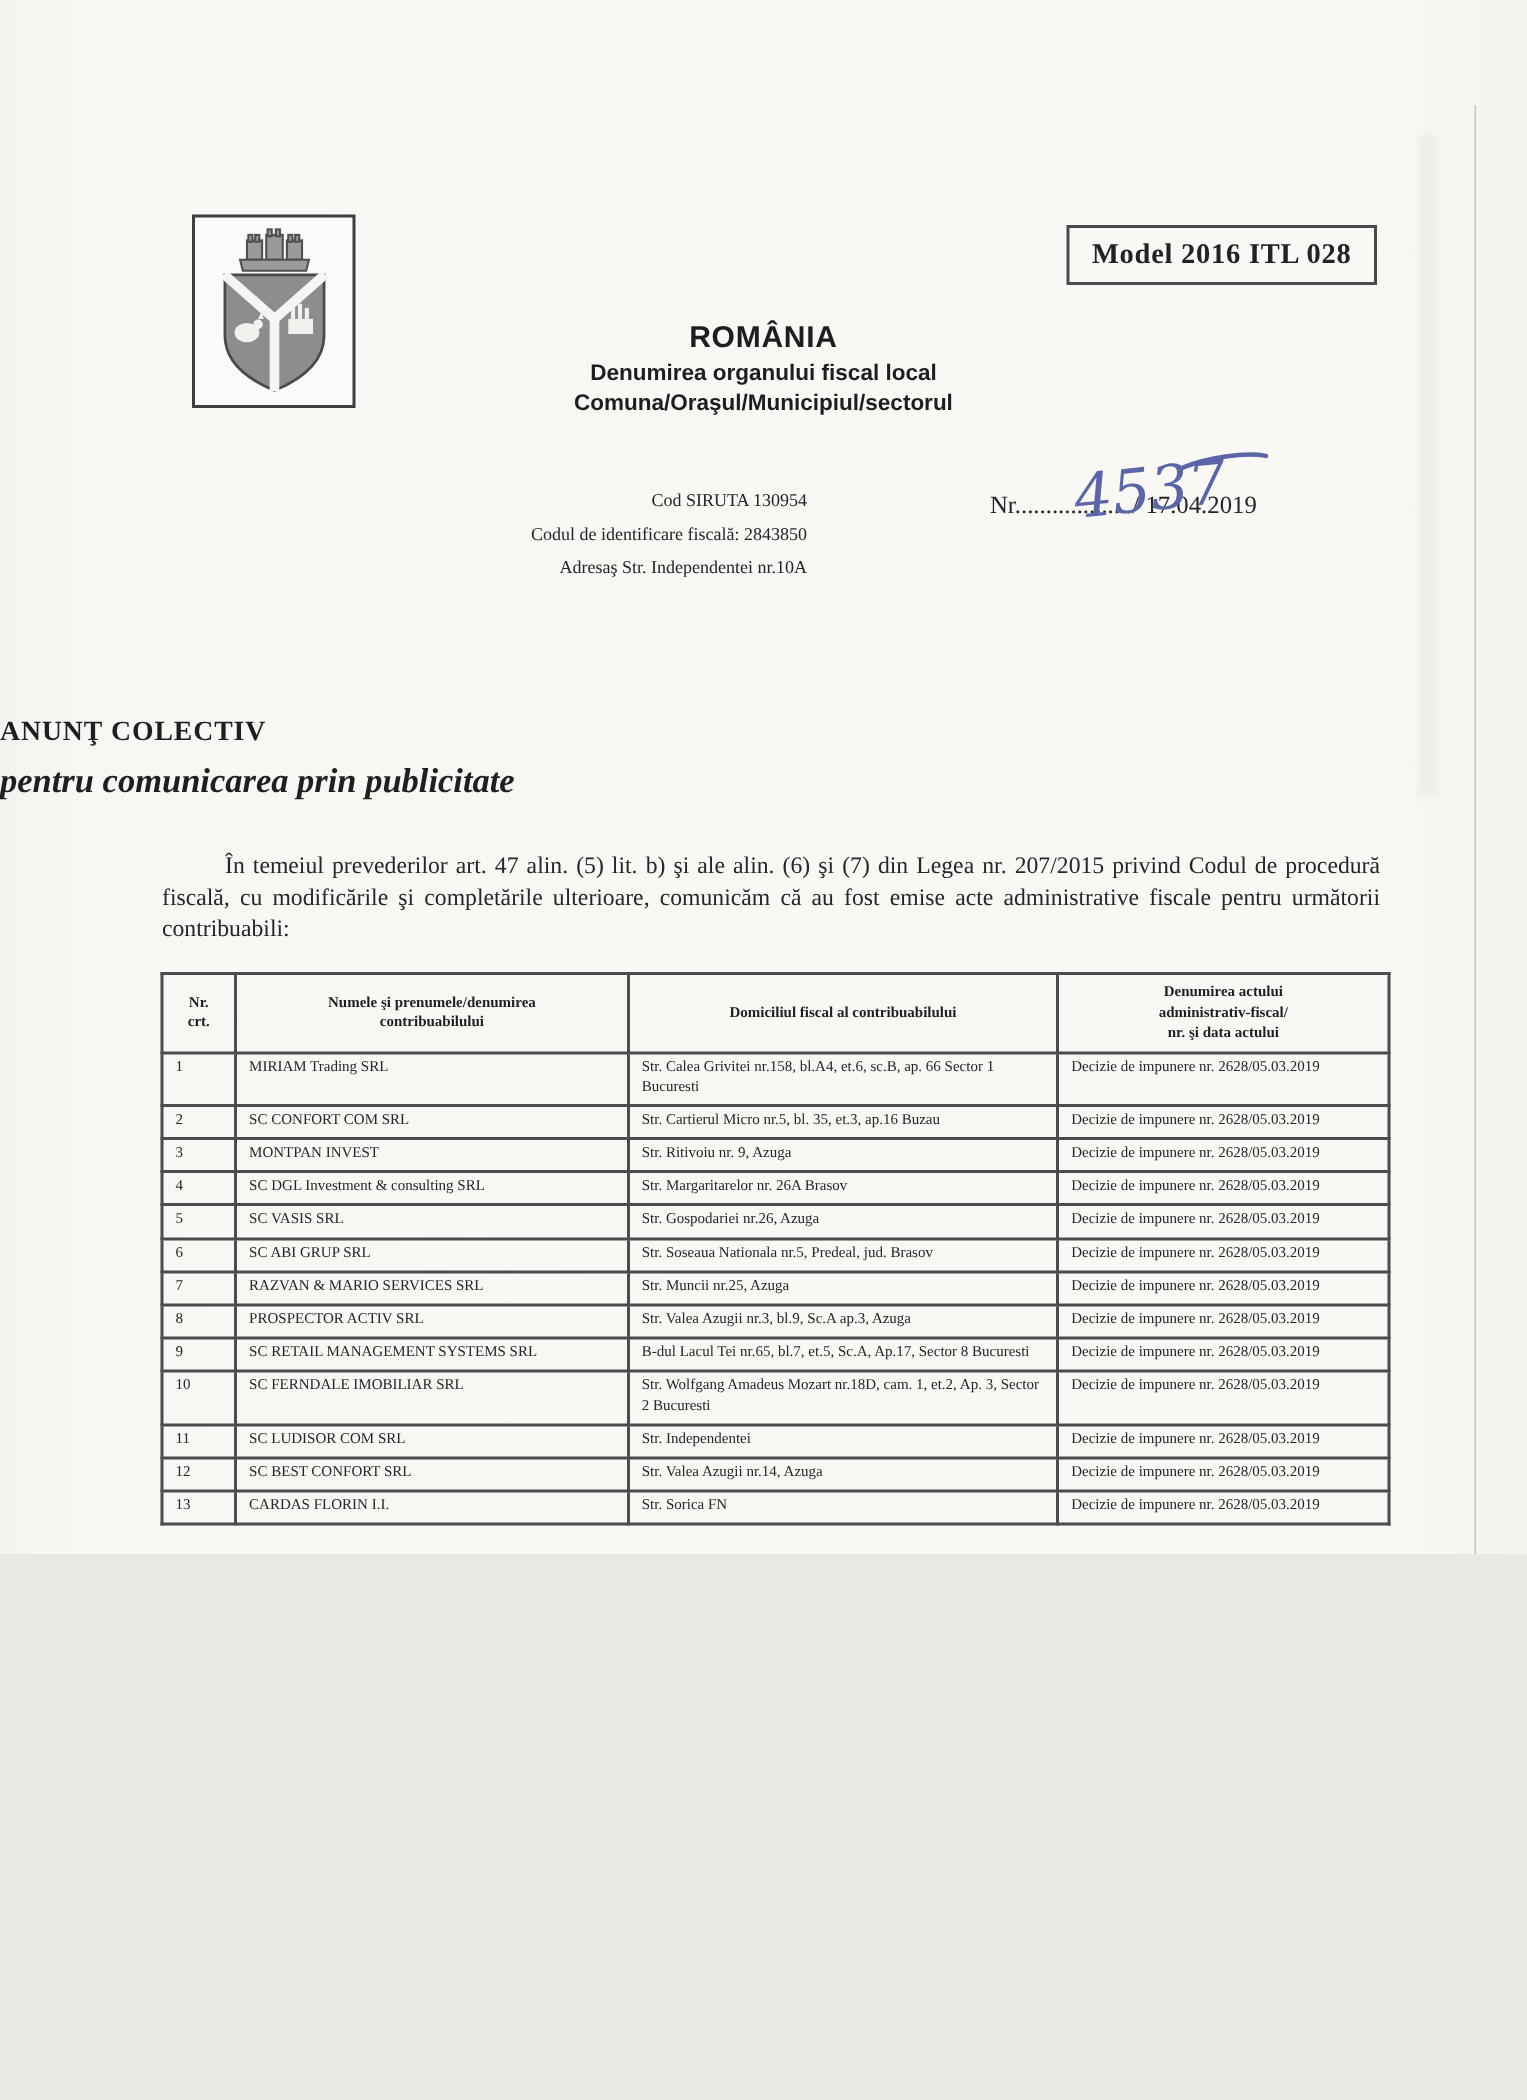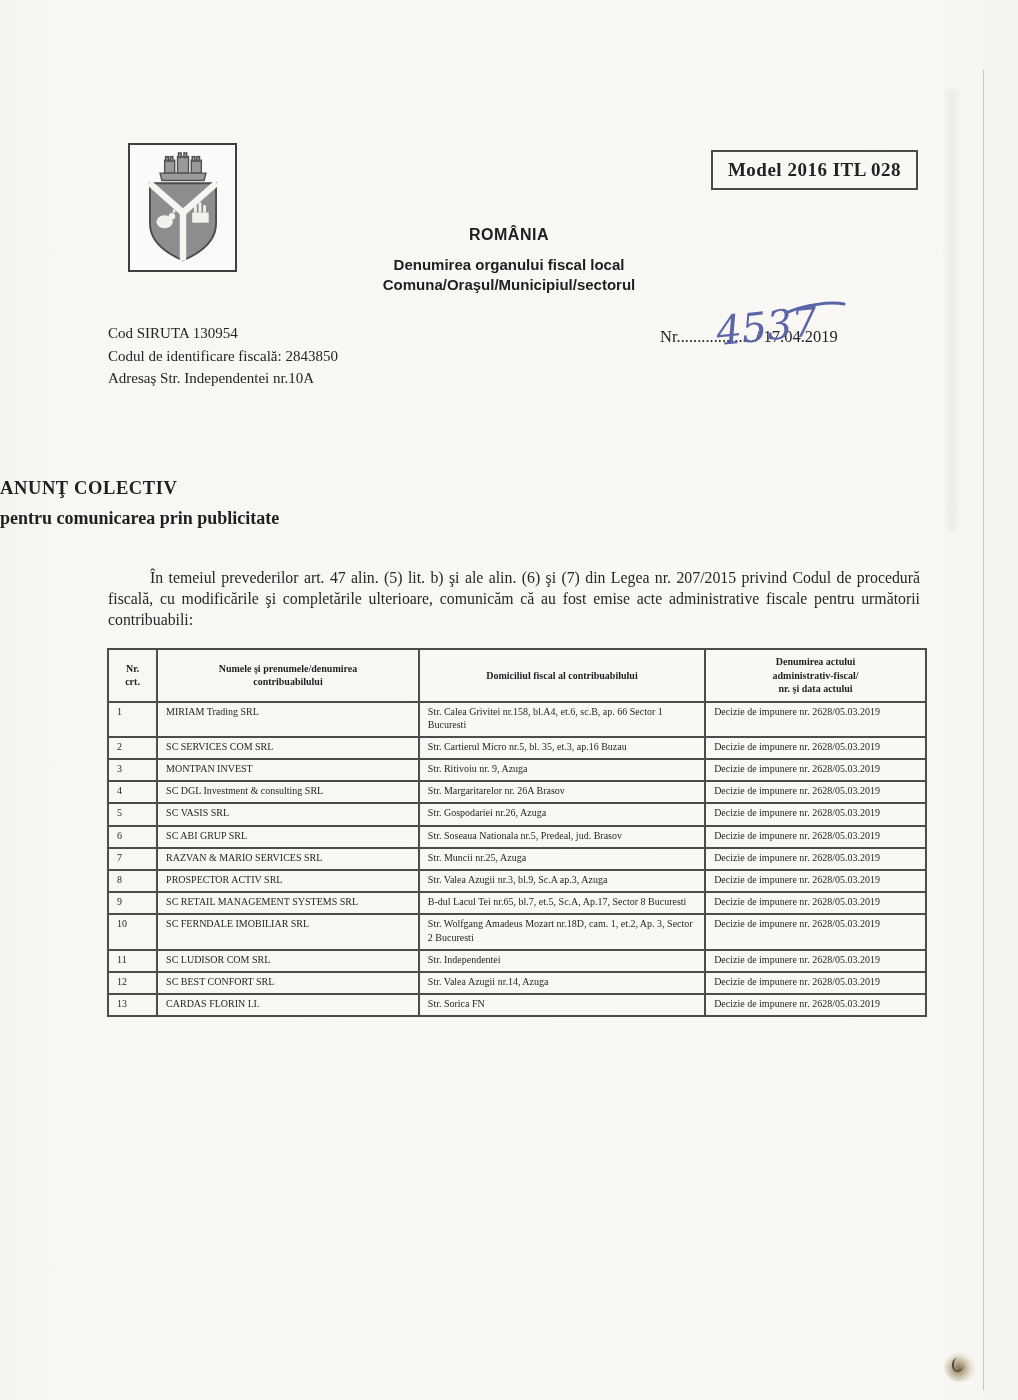--- a/index.html
+++ b/index.html
@@ -4,21 +4,21 @@
 <style>
   html,body{margin:0;padding:0;}
   body{
     background:#e9e8e5;
     font-family:"Liberation Serif", serif;
     color:#2b2b2b;
   }
   .page{
     position:relative;
     width:1018px;
-    height:1400px;
+    height:1036px;
     margin:0 auto;
     background:linear-gradient(90deg,#f5f4f1 0%, #f8f7f4 6%, #f9f8f5 90%, #f4f3ef 100%);
     overflow:hidden;
   }
   
   .scan-edge-right{
     position:absolute;left:983px;top:70px;width:1px;height:1320px;
     background:rgba(140,138,132,0.45);
   }
   .scan-streak{
@@ -52,27 +52,27 @@
     border:2px solid #4a4a4a;
     display:flex;align-items:center;justify-content:center;
     font-weight:bold;font-size:19px;letter-spacing:0.5px;color:#222;
   }
 
   
   .heading{
     position:absolute;left:0;top:214px;width:1018px;text-align:center;
     font-family:"Liberation Sans", sans-serif;color:#1e1e1e;
   }
-  .heading .country{font-size:16px;font-weight:bold;letter-spacing:0.5px;margin:12px;}
+  .heading .country{font-size:20px;font-weight:bold;letter-spacing:0.5px;margin:0;}
   .heading .sub{font-size:15px;font-weight:bold;margin:3px 0 0 0;}
 
   
   .issuer{
     position:absolute;left:108px;top:322px;width:430px;
-    font-size:15px;line-height:22.5px;color:#242424;
+    font-size:12px;line-height:22.5px;color:#242424;text-align:right;
   }
   .issuer div{white-space:nowrap;}
 
   
   .regline{
     position:absolute;left:660px;top:327px;font-size:16.5px;color:#242424;
     white-space:nowrap;
   }
   .handwritten{
     position:absolute;left:712px;top:296px;width:150px;height:56px;
@@ -83,21 +83,21 @@
     font-style:italic;
     fill:#5a66a8;
   }
   .handwritten path{stroke:#5a66a8;fill:none;}
 
   
   .doc-title{
     position:absolute;left:0;top:478px;width:1018px;text-align:left;color:#1f1f1f;
   }
   .doc-title .t1{font-size:18.5px;font-weight:bold;letter-spacing:0.6px;margin:0;}
-  .doc-title .t2{font-size:18px;font-weight:bold;margin:9px 0 1px 0;}
+  .doc-title .t2{font-size:23px;font-weight:bold;margin:9px 0 1px 0;font-style:italic;}
 
   
   .para{
     position:absolute;left:108px;top:551px;width:812px;
     font-size:15.8px;line-height:21px;text-align:justify;
     text-indent:42px;color:#262626;
   }
 
   
   .ann-table{
@@ -222,21 +222,21 @@
     </thead>
     <tbody>
       <tr>
         <td>1</td>
         <td>MIRIAM Trading SRL</td>
         <td>Str. Calea Grivitei nr.158, bl.A4, et.6, sc.B, ap. 66 Sector 1 Bucuresti</td>
         <td>Decizie de impunere nr. 2628/05.03.2019</td>
       </tr>
       <tr>
         <td>2</td>
-        <td>SC SERVICES COM SRL</td>
+        <td>SC CONFORT COM SRL</td>
         <td>Str. Cartierul Micro nr.5, bl. 35, et.3, ap.16 Buzau</td>
         <td>Decizie de impunere nr. 2628/05.03.2019</td>
       </tr>
       <tr>
         <td>3</td>
         <td>MONTPAN INVEST</td>
         <td>Str. Ritivoiu nr. 9, Azuga</td>
         <td>Decizie de impunere nr. 2628/05.03.2019</td>
       </tr>
       <tr>

